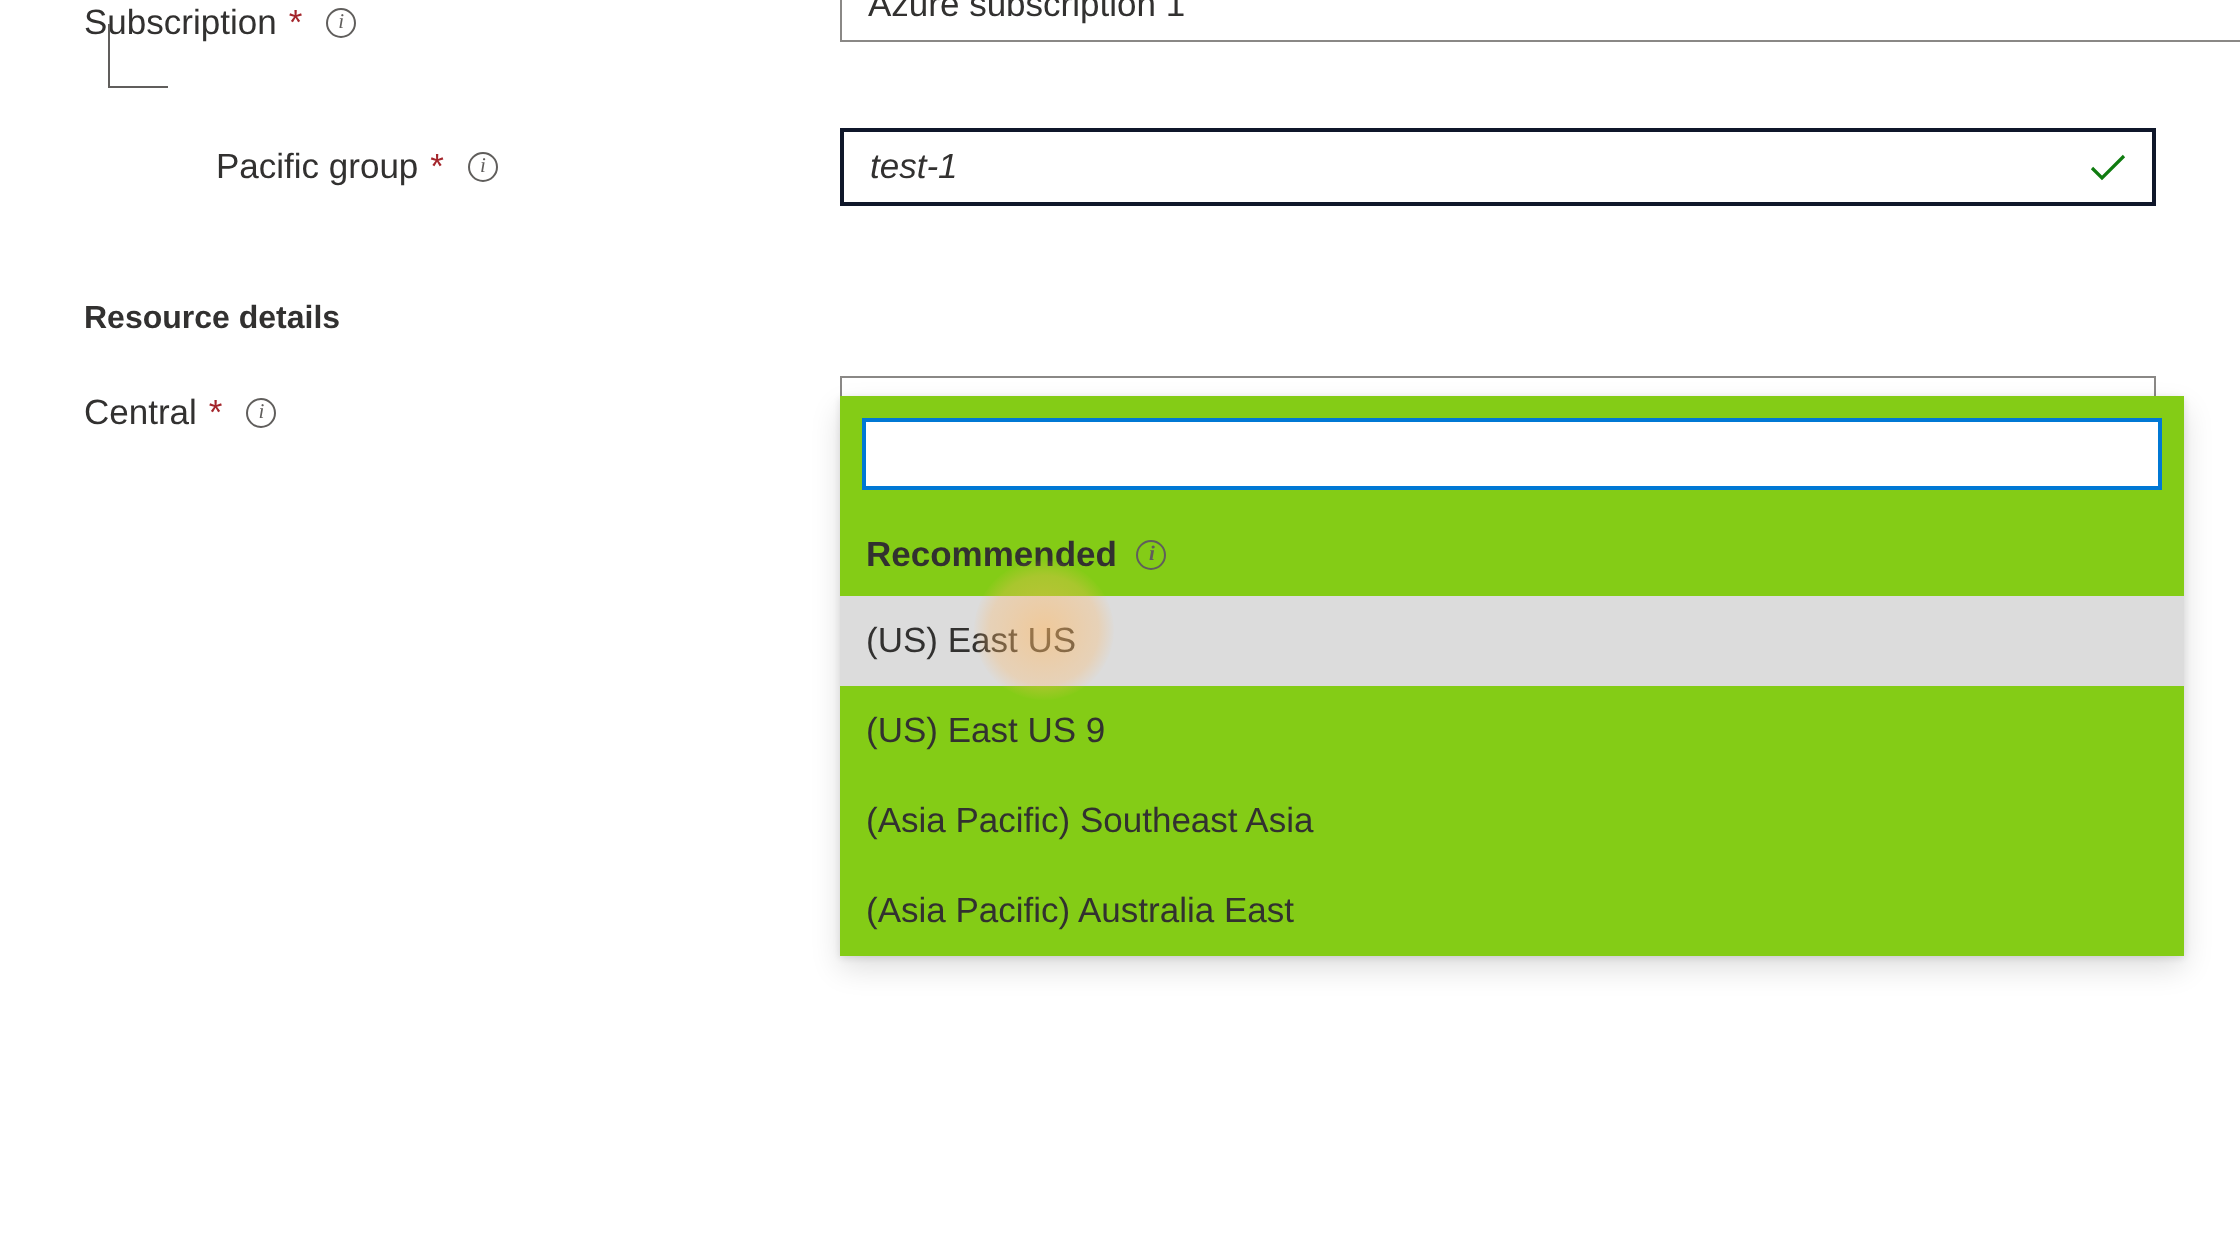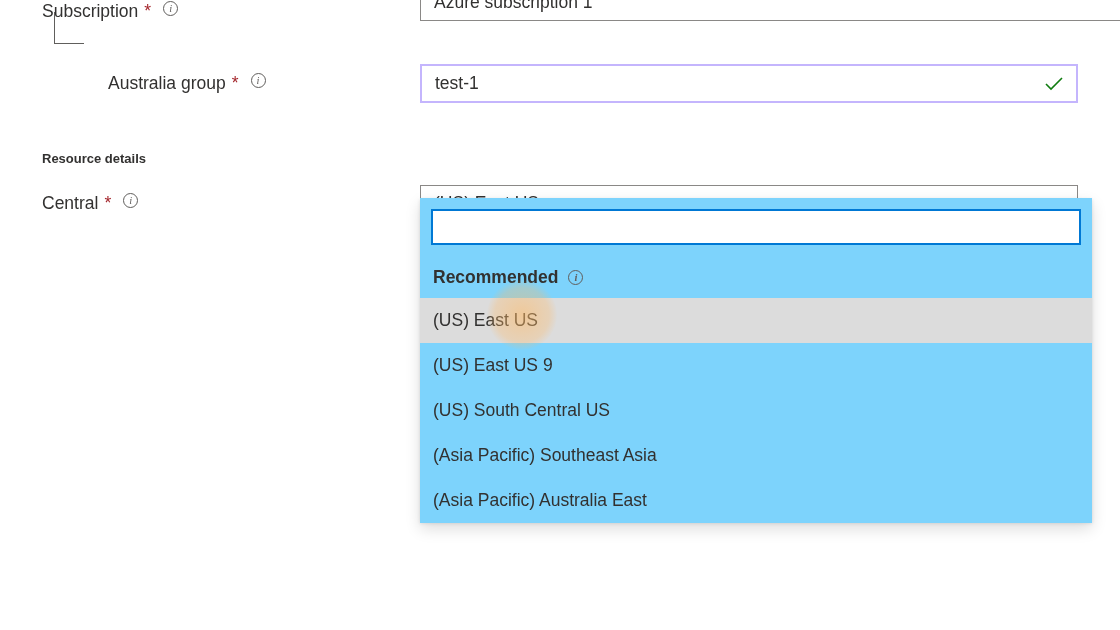--- a/index.html
+++ b/index.html
@@ -22,21 +22,21 @@
     }
     .form-row {
       display: flex;
       align-items: center;
       margin-bottom: 0;
     }
     .label-col {
       width: 378px;
       flex-shrink: 0;
       display: flex;
-      align-items: flex-start;
+      align-items: center;
       font-size: 17.5px;
     }
     .label-col.indented {
       padding-left: 66px;
     }
     .tree-connector {
       position: absolute;
       left: 54px;
       top: 12px;
       width: 30px;
@@ -69,21 +69,22 @@
     .dropdown {
       position: relative;
       width: 100%;
       border: 1px solid #8a8886;
       background: #ffffff;
       padding: 7px 36px 7px 13px;
       font-size: 17.5px;
       cursor: pointer;
     }
     .dropdown.focused {
-      border: 2px solid #c4b5fd;
+      border: 2px solid #0f172a;
+      font-style: italic;
     }
     .chevron-down {
       position: absolute;
       right: 14px;
       top: 50%;
       transform: translateY(-50%);
     }
     .chevron-down svg {
       display: block;
     }
@@ -91,42 +92,42 @@
       position: absolute;
       right: 12px;
       top: 50%;
       transform: translateY(-50%);
       color: #107c10;
     }
     .checkmark-icon svg {
       display: block;
     }
     .section-header {
-      font-size: 13px;
+      font-size: 16px;
       font-weight: 600;
       margin-top: 48px;
       margin-bottom: 19px;
     }
     .row-subscription {
       position: relative;
       height: 22px;
     }
     .row-resource-group {
       position: relative;
       margin-top: 42px;
     }
     .row-region {
       margin-top: 0;
     }
     .dropdown-panel {
       position: absolute;
       left: 420px;
       right: 28px;
       top: 198px;
-      background: #7dd3fc;
+      background: #84cc16;
       box-shadow: 0 6.4px 14.4px rgba(0,0,0,0.132), 0 1.2px 3.6px rgba(0,0,0,0.108);
       z-index: 10;
     }
     .search-wrapper {
       padding: 11px;
     }
     .search-input {
       width: 100%;
       height: 36px;
       border: 2px solid #0078d4;
@@ -202,21 +203,21 @@
         <span>Azure subscription 1</span>
         
       </div>
     </div>
   </div>
 
   <div class="tree-connector"></div>
 
   <div class="form-row row-resource-group">
     <div class="label-col indented">
-      <span>Australia group</span>
+      <span>Pacific group</span>
       <span class="required">*</span>
       <span class="info-icon">i</span>
     </div>
     <div class="field-col">
       <div class="dropdown focused">
         <span>test-1</span>
         <span class="checkmark-icon">
           <svg width="20" height="16" viewBox="0 0 20 16">
               <path d="M2 8 L7 13 L18 2" stroke="#107c10" stroke-width="1.6" fill="none"></path>
             </svg>
@@ -251,19 +252,18 @@
   <div class="search-wrapper">
     <input class="search-input" type="text" value="" style="">
   </div>
   <div class="dropdown-list">
     <div class="group-header">
       <span>Recommended</span>
       <span class="info-icon">i</span>
     </div>
     <div class="option selected">(US) East US</div>
     <div class="option">(US) East US 9</div>
-    <div class="option">(US) South Central US</div>
     <div class="option">(Asia Pacific) Southeast Asia</div>
     <div class="option">(Asia Pacific) Australia East</div>
   </div>
 </div>
 
 <div class="cursor-highlight"></div>
 
 </body></html>

